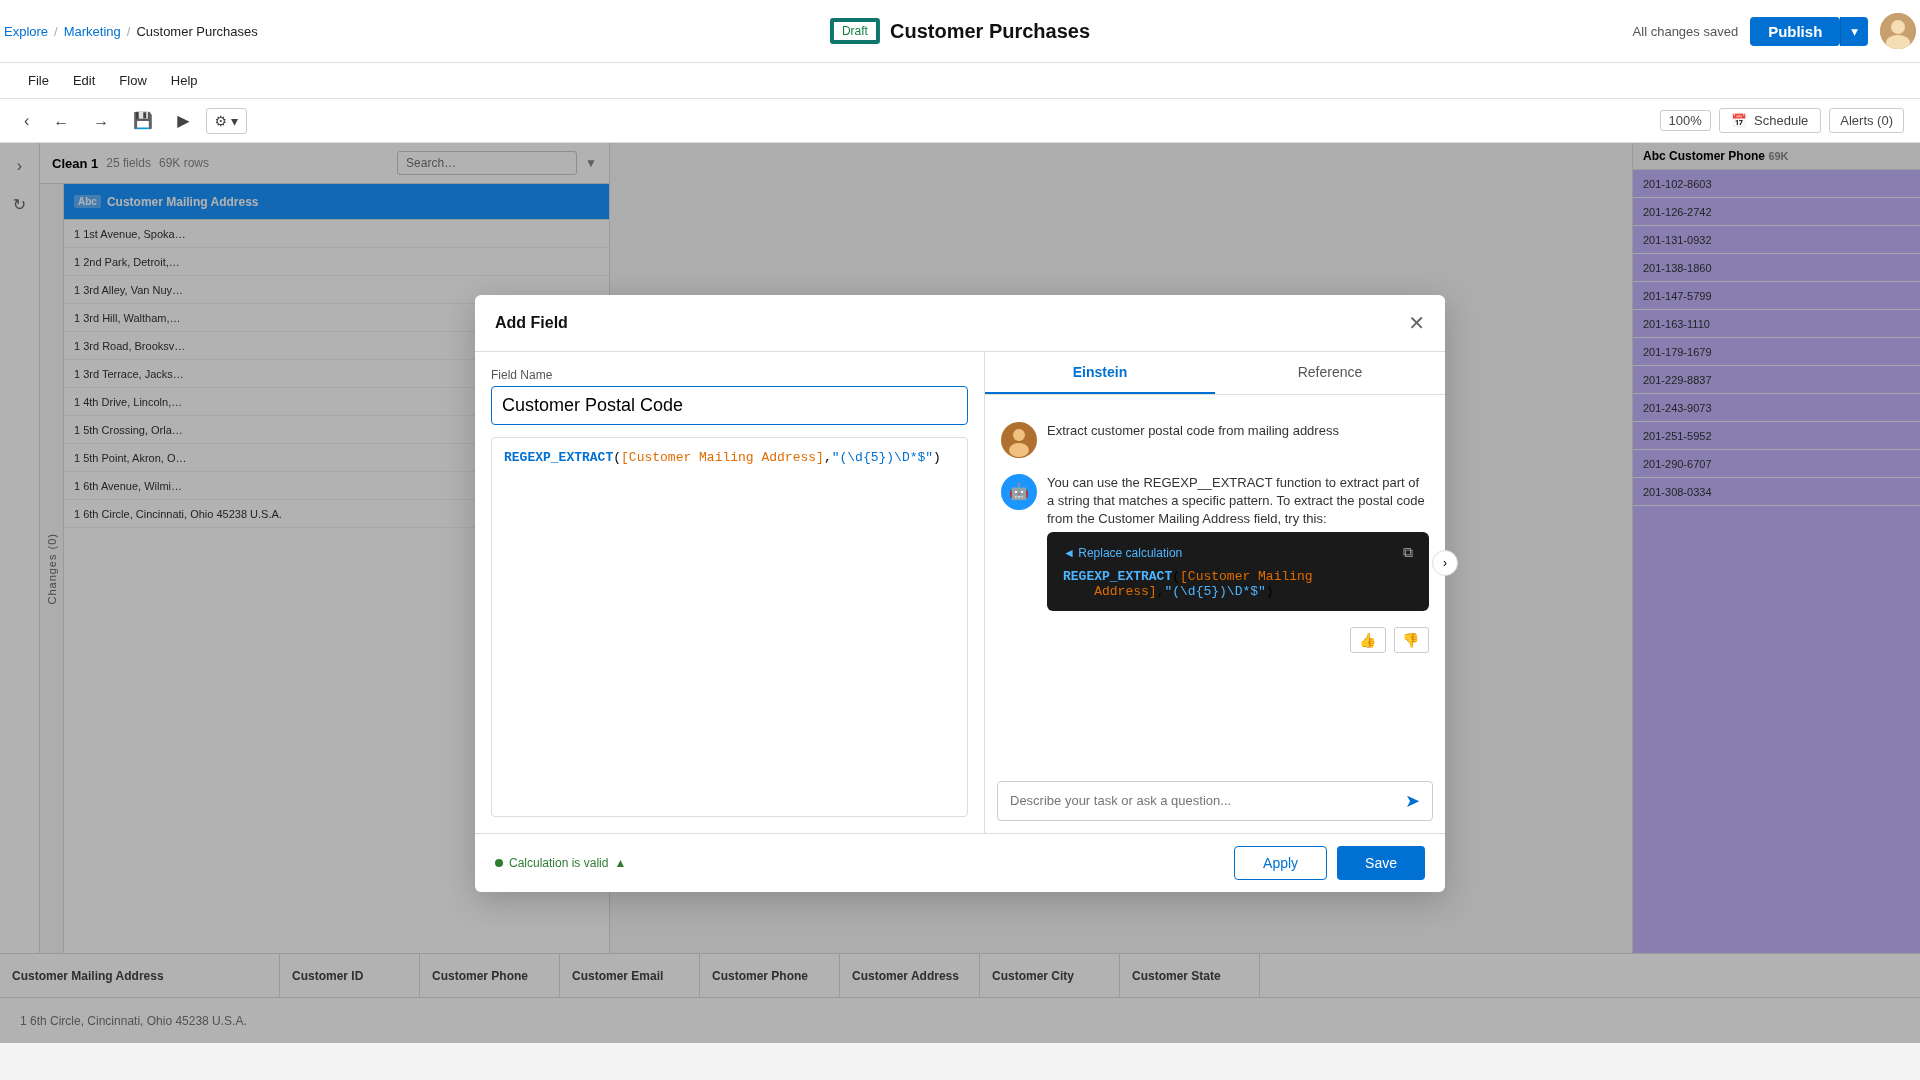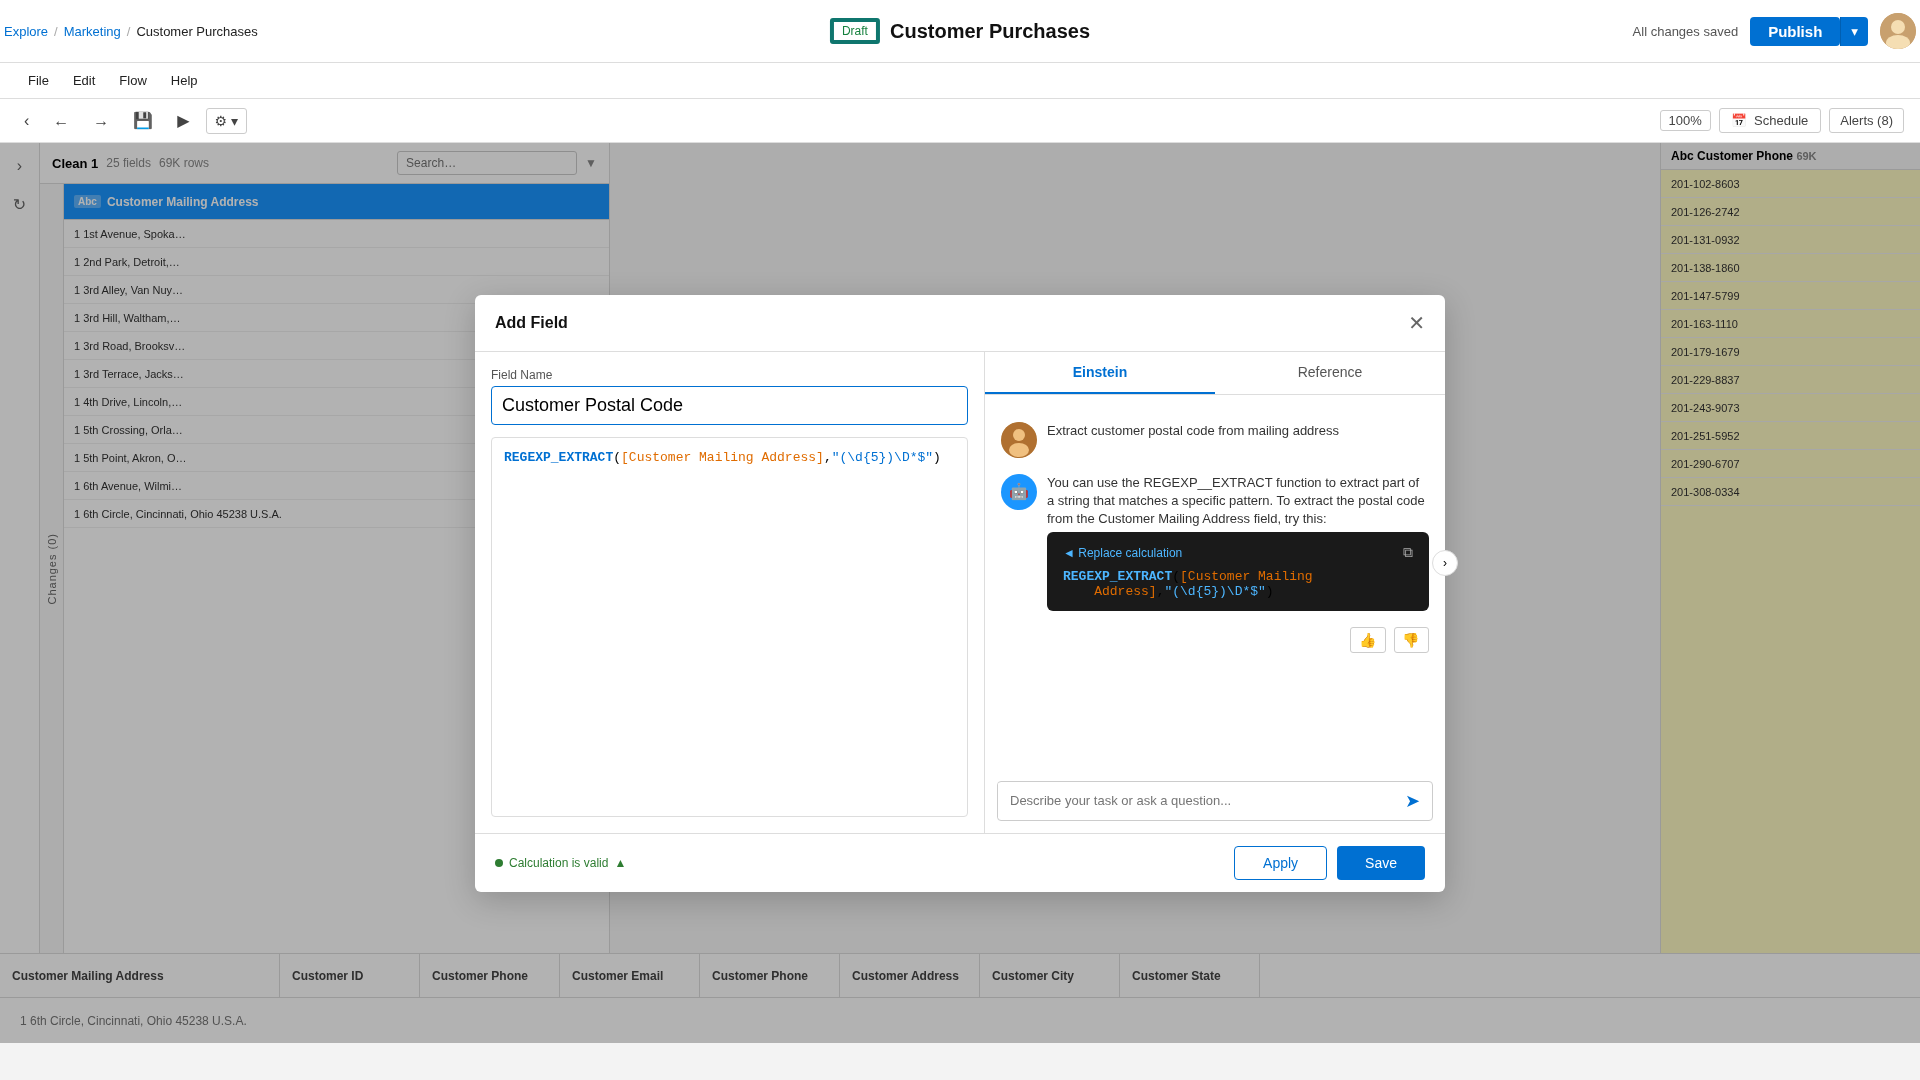--- a/index.html
+++ b/index.html
@@ -67,21 +67,21 @@
     .changes-text { writing-mode: vertical-rl; transform: rotate(180deg); font-size: 11px; color: #666; letter-spacing: 1px; }
 
     
     .data-column { flex: 1; overflow: hidden; display: flex; flex-direction: column; }
     .col-header { display: flex; align-items: center; gap: 6px; padding: 6px 10px; border-bottom: 1px solid #ddd; background: #1b96ff; color: #fff; font-size: 12px; font-weight: 600; cursor: pointer; min-height: 36px; }
     .col-type { font-size: 10px; background: rgba(255,255,255,0.3); padding: 1px 4px; border-radius: 2px; }
     .col-cells { flex: 1; overflow-y: auto; }
     .col-cell { padding: 4px 10px; font-size: 11px; color: #333; border-bottom: 1px solid #f0f0f0; white-space: nowrap; overflow: hidden; text-overflow: ellipsis; height: 28px; display: flex; align-items: center; }
 
     
-    .right-panel { width: 260px; background: #fef9c3; border-left: 1px solid #ddd; flex-shrink: 0; }
+    .right-panel { width: 288px; background: #c4b5fd; border-left: 1px solid #ddd; flex-shrink: 0; }
     .right-col-header { padding: 6px 10px; background: #f8f8f8; border-bottom: 1px solid #ddd; font-size: 12px; font-weight: 600; }
 
     
     .search-bar { width: 100%; border: 1px solid #ccc; border-radius: 3px; padding: 4px 8px; font-size: 12px; }
 
     
     .modal-overlay { position: absolute; top: 0; left: 0; right: 0; bottom: 0; background: rgba(0,0,0,0.3); z-index: 100; display: flex; align-items: center; justify-content: center; }
     .modal { background: #fff; border-radius: 6px; width: 970px; max-height: 680px; display: flex; flex-direction: column; box-shadow: 0 8px 32px rgba(0,0,0,0.2); position: relative; }
     .modal-header { display: flex; align-items: center; justify-content: space-between; padding: 16px 20px; border-bottom: 1px solid #ddd; }
     .modal-title { font-size: 16px; font-weight: 600; color: #111; }
@@ -190,21 +190,21 @@
 <div class="toolbar">
   <button class="toolbar-btn icon-only">‹</button>
   <button class="toolbar-btn icon-only">←</button>
   <button class="toolbar-btn icon-only">→</button>
   <button class="toolbar-btn icon-only">💾</button>
   <button class="toolbar-btn icon-only">▶</button>
   <button class="toolbar-btn">⚙ ▾</button>
   <div style="margin-left:auto; display:flex; gap:8px; align-items:center;">
     <span class="zoom-label">100%</span>
     <button class="schedule-btn">📅 <span>Schedule</span></button>
-    <button class="alerts-btn">Alerts (8)</button>
+    <button class="alerts-btn">Alerts (0)</button>
   </div>
 </div>
 
 <div class="canvas-area">
 
   <div class="left-sidebar">
     <div class="sidebar-icon">›</div>
     <div class="sidebar-icon">↻</div>
   </div>
 

